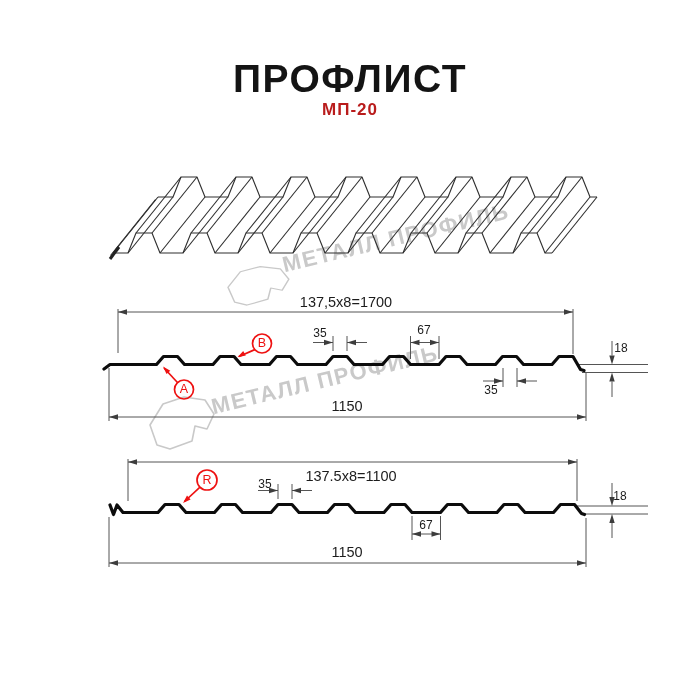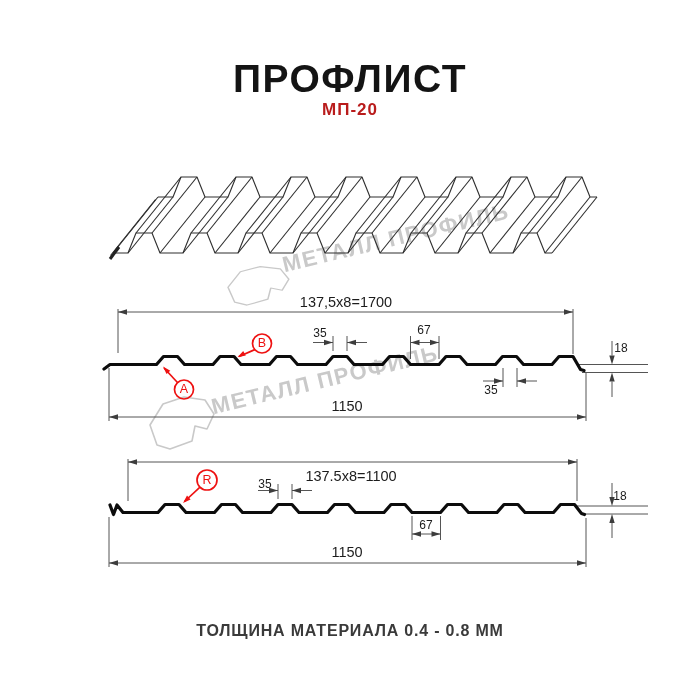--- a/index.html
+++ b/index.html
@@ -173,14 +173,13 @@
   <div class="clabel" style="left:184px;top:389px;">A</div>
   <div class="clabel" style="left:262px;top:343px;">B</div>
 
   <div class="dtext bigdim" style="left:351px;top:476px;">137.5x8=1100</div>
   <div class="dtext" style="left:265px;top:484px;">35</div>
   <div class="dtext" style="left:426px;top:525px;">67</div>
   <div class="dtext" style="left:620px;top:496px;">18</div>
   <div class="dtext bigdim" style="left:347px;top:552px;">1150</div>
   <div class="clabel" style="left:207px;top:480px;">R</div>
 
-  <div class="abs ctr footer" style="left:350px;top:631px;">ТОЛЩИНА МАТЕРИАЛА 0.4 - 0.8 ММ</div>
 </div>
 
 </body></html>

